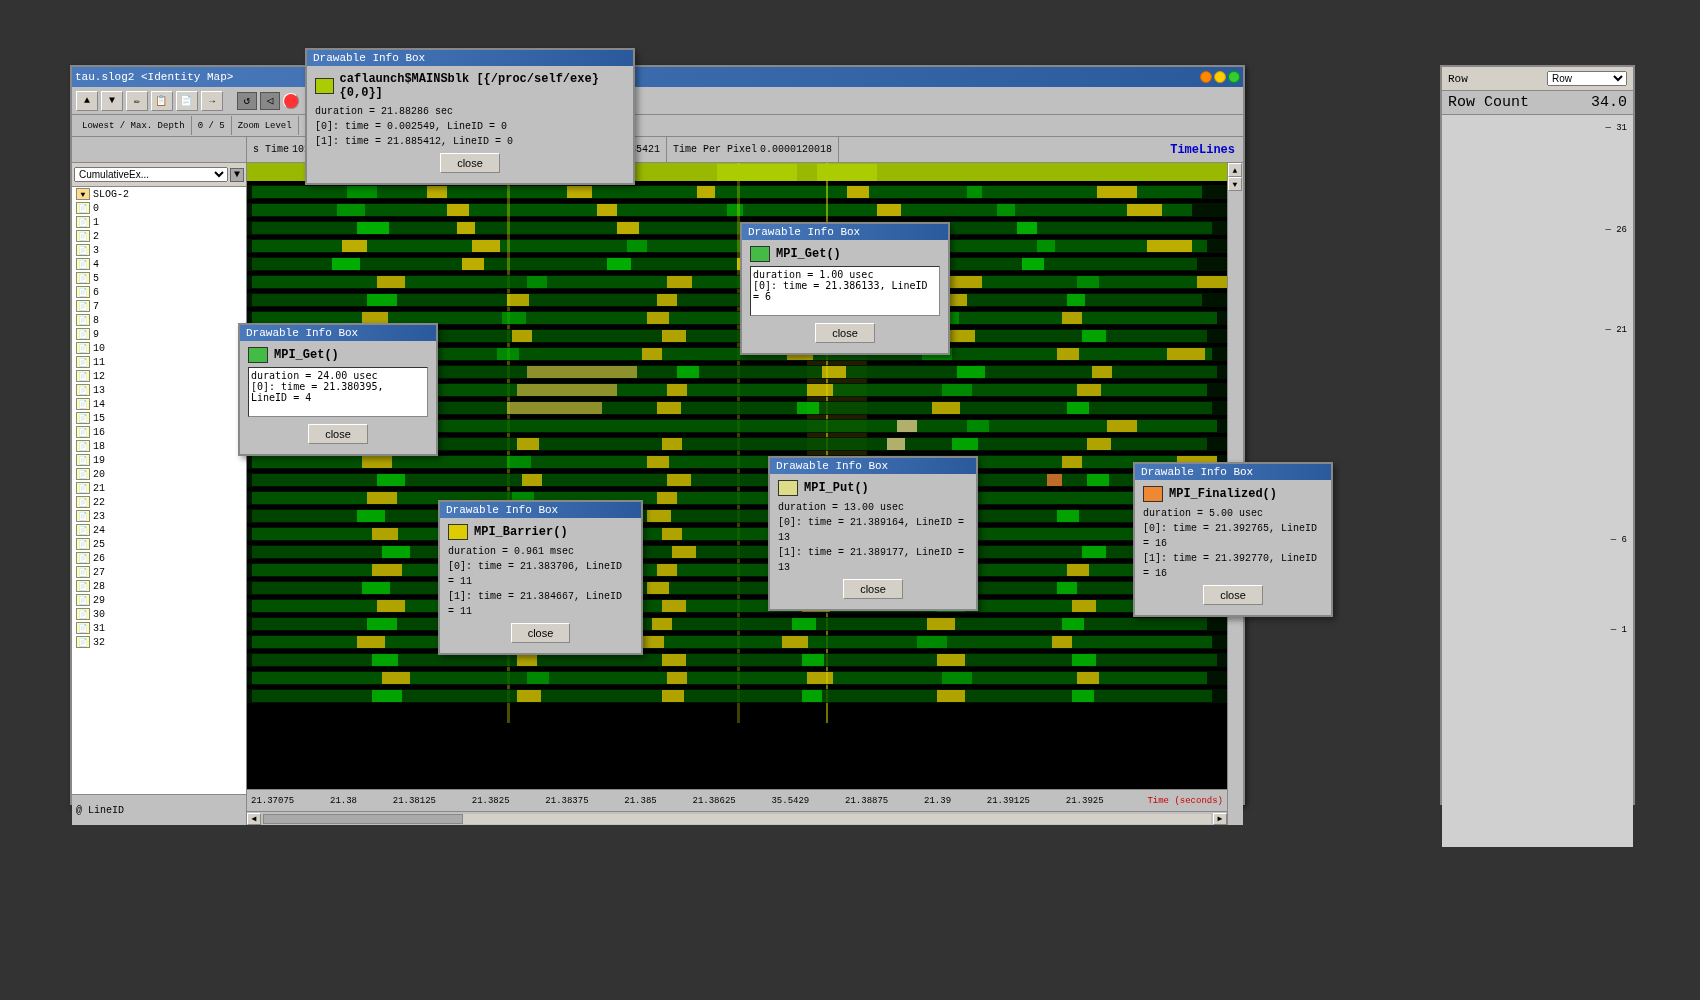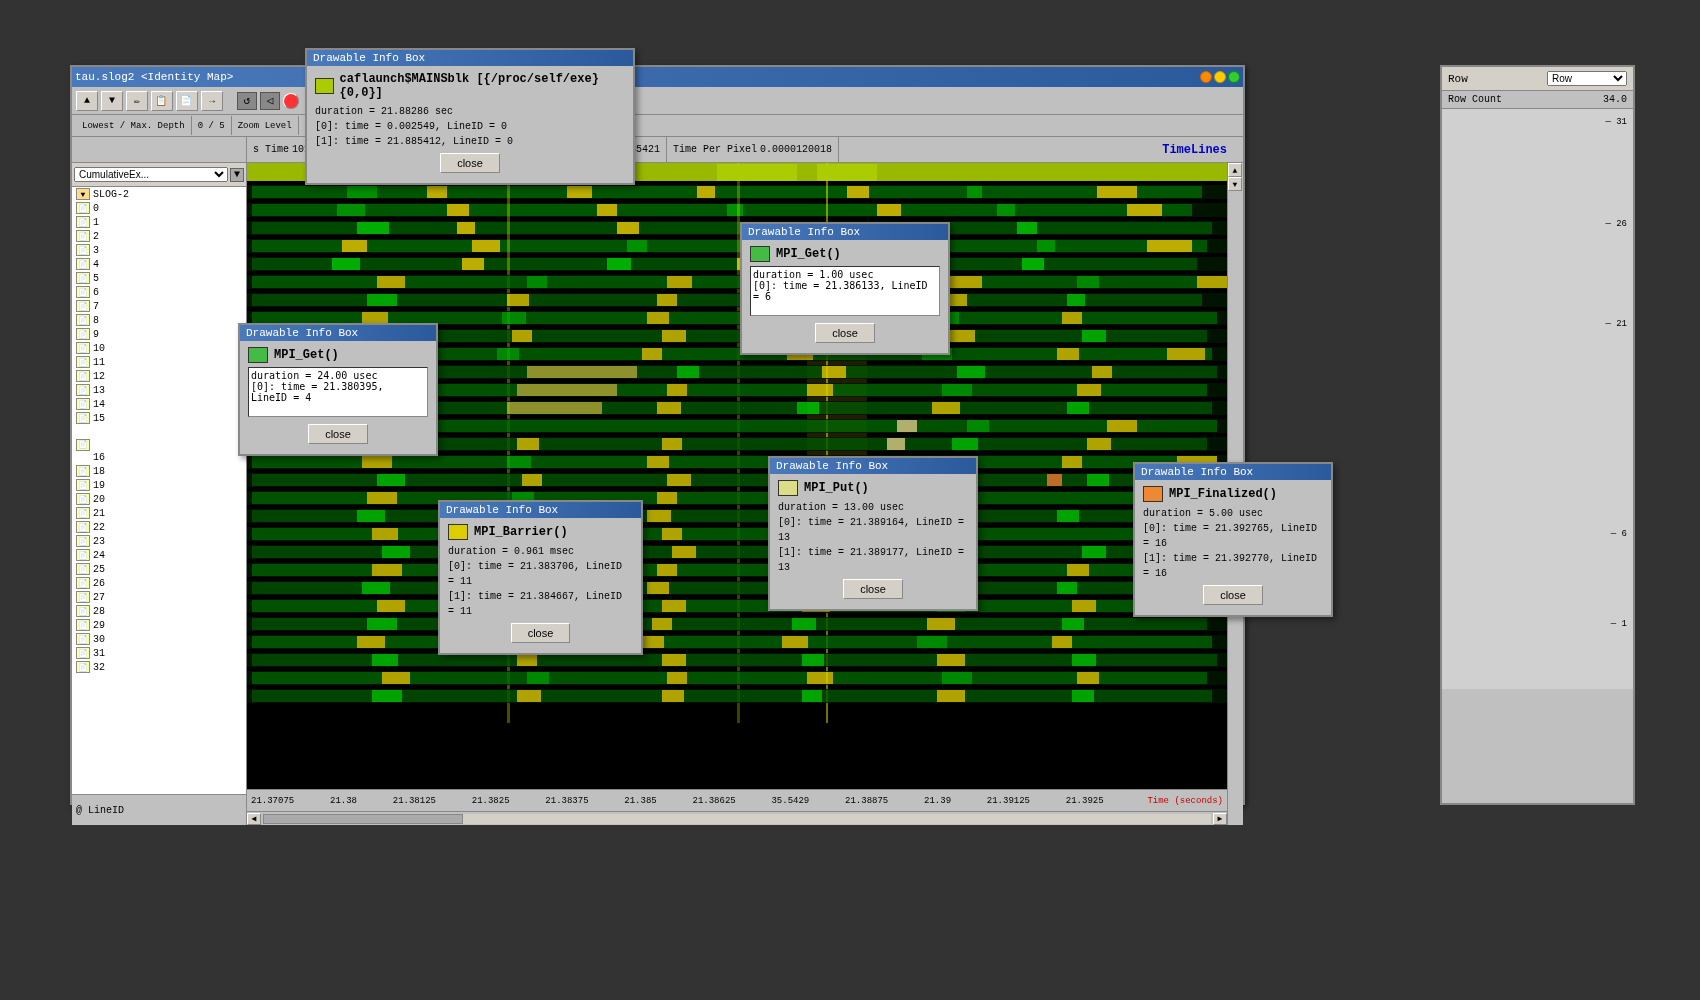--- a/index.html
+++ b/index.html
@@ -331,21 +331,21 @@
         <span style="margin-left:3px;">21.3935755034</span>
       </div>
       <div class="timeline-header-cell">
         <span>Global Max Time</span>
         <span style="margin-left:3px;">21.885421</span>
       </div>
       <div class="timeline-header-cell">
         <span>Time Per Pixel</span>
         <span style="margin-left:3px;">0.0000120018</span>
       </div>
-      <div style="flex:1;display:flex;justify-content:flex-end;padding-right:16px;">
+      <div style="flex:1;display:flex;justify-content:flex-end;padding-right:8px;">
         <span style="color:#0000cc;font-weight:bold;font-size:12px;">TimeLines</span>
       </div>
     </div>
 
     <div class="content-area">
 
       <div class="left-panel">
         <div class="left-panel-header">
           <select style="font-size:10px;flex:1;">
             <option>CumulativeEx...</option>
@@ -417,21 +417,21 @@
               <div class="tree-item">
                 <span style="width:14px;height:12px;background:#ffffaa;border:1px solid #888;margin-right:3px;font-size:8px;display:inline-flex;align-items:center;justify-content:center;">📄</span>
                 <span style="font-size:10px;">14</span>
               </div>
               <div class="tree-item">
                 <span style="width:14px;height:12px;background:#ffffaa;border:1px solid #888;margin-right:3px;font-size:8px;display:inline-flex;align-items:center;justify-content:center;">📄</span>
                 <span style="font-size:10px;">15</span>
               </div>
               <div class="tree-item">
                 <span style="width:14px;height:12px;background:#ffffaa;border:1px solid #888;margin-right:3px;font-size:8px;display:inline-flex;align-items:center;justify-content:center;">📄</span>
-                <span style="font-size:10px;margin-top:26px;">16</span>
+                <span style="font-size:10px;">16</span>
               </div>
               <div class="tree-item">
                 <span style="width:14px;height:12px;background:#ffffaa;border:1px solid #888;margin-right:3px;font-size:8px;display:inline-flex;align-items:center;justify-content:center;">📄</span>
                 <span style="font-size:10px;">18</span>
               </div>
               <div class="tree-item">
                 <span style="width:14px;height:12px;background:#ffffaa;border:1px solid #888;margin-right:3px;font-size:8px;display:inline-flex;align-items:center;justify-content:center;">📄</span>
                 <span style="font-size:10px;">19</span>
               </div>
               <div class="tree-item">
@@ -816,26 +816,26 @@
     </div>
   </div>
 
   <div style="position:absolute;top:65px;right:65px;width:195px;height:740px;background:#c0c0c0;border:2px solid #888;">
     <div style="display:flex;align-items:center;justify-content:space-between;padding:3px 6px;border-bottom:1px solid #888;background:#d4d0c8;height:24px;">
       <span>Row</span>
       <select style="font-size:10px;width:80px;">
         <option>Row</option>
       </select>
     </div>
-    <div style="padding:3px 6px;border-bottom:1px solid #888;font-size:10px;display:flex;justify-content:space-between;">
+    <div style="padding:3px 6px;border-bottom:1px solid #888;font-size:15px;display:flex;justify-content:space-between;">
       <span>Row Count</span>
       <span>34.0</span>
     </div>
 
-    <div style="flex:1;position:relative;background:#d0d0d0;height:580px;">
+    <div style="flex:1;position:relative;background:#d0d0d0;height:732px;">
       <div style="position:absolute;right:6px;top:8px;font-size:9px;">— 31</div>
       <div style="position:absolute;right:6px;top:110px;font-size:9px;">— 26</div>
       <div style="position:absolute;right:6px;top:210px;font-size:9px;">— 21</div>
       <div style="position:absolute;right:6px;top:420px;font-size:9px;">— 6</div>
       <div style="position:absolute;right:6px;top:510px;font-size:9px;">— 1</div>
     </div>
 
   </div>
 
   <div class="drawable-info-box" style="top:48px;left:305px;width:330px;">

